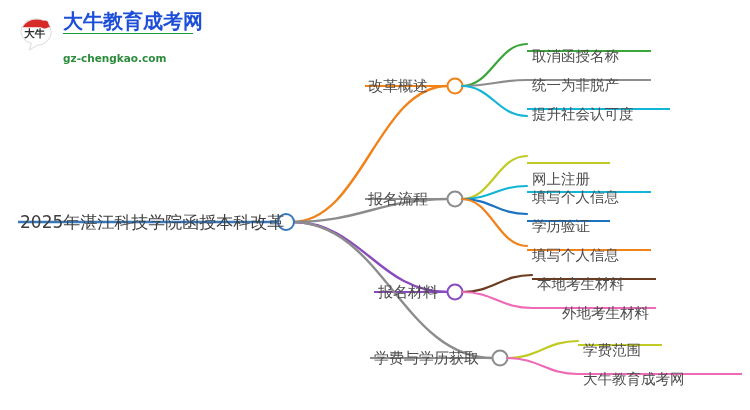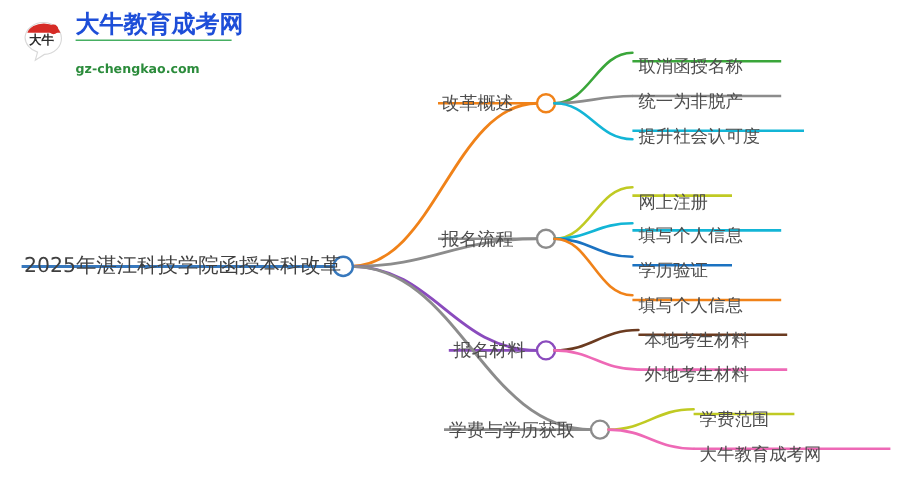--- a/index.html
+++ b/index.html
@@ -140,24 +140,24 @@
     <line x1="578" y1="374" x2="742" y2="374" stroke="#ee69b6" stroke-width="2.2" stroke-linecap="butt"></line>
     <circle cx="286" cy="222" r="8" fill="#ffffff" stroke="#3778bd" stroke-width="2"></circle>
   </svg>
 
 <div id="labels">
     <div class="label branch" style="left: 368px; top: 63px;">改革概述</div>
     <div class="label leaf" style="left: 532px; top: 33px;">取消函授名称</div>
     <div class="label leaf" style="left: 532px; top: 62px;">统一为非脱产</div>
     <div class="label leaf" style="left: 532px; top: 91px;">提升社会认可度</div>
     <div class="label branch" style="left: 368px; top: 176px;">报名流程</div>
-    <div class="label leaf" style="left: 532px; top: 146px;">网上注册</div>
+    <div class="label leaf" style="left: 532px; top: 156px;">网上注册</div>
     <div class="label leaf" style="left: 532px; top: 174px;">填写个人信息</div>
     <div class="label leaf" style="left: 532px; top: 203px;">学历验证</div>
     <div class="label leaf" style="left: 532px; top: 232px;">填写个人信息</div>
     <div class="label branch" style="left: 378px; top: 269px;">报名材料</div>
     <div class="label leaf" style="left: 537px; top: 261px;">本地考生材料</div>
-    <div class="label leaf" style="left: 537px; top: 290px;">外地考生材料</div>
+    <div class="label leaf" style="left: 562px; top: 290px;">外地考生材料</div>
     <div class="label branch" style="left: 374px; top: 335px;">学费与学历获取</div>
     <div class="label leaf" style="left: 583px; top: 327px;">学费范围</div>
     <div class="label leaf" style="left: 583px; top: 356px;">大牛教育成考网</div>
     <div class="label root" style="left: 20px; top: 198px;">2025年湛江科技学院函授本科改革</div>
   </div>
 
 </body></html>

